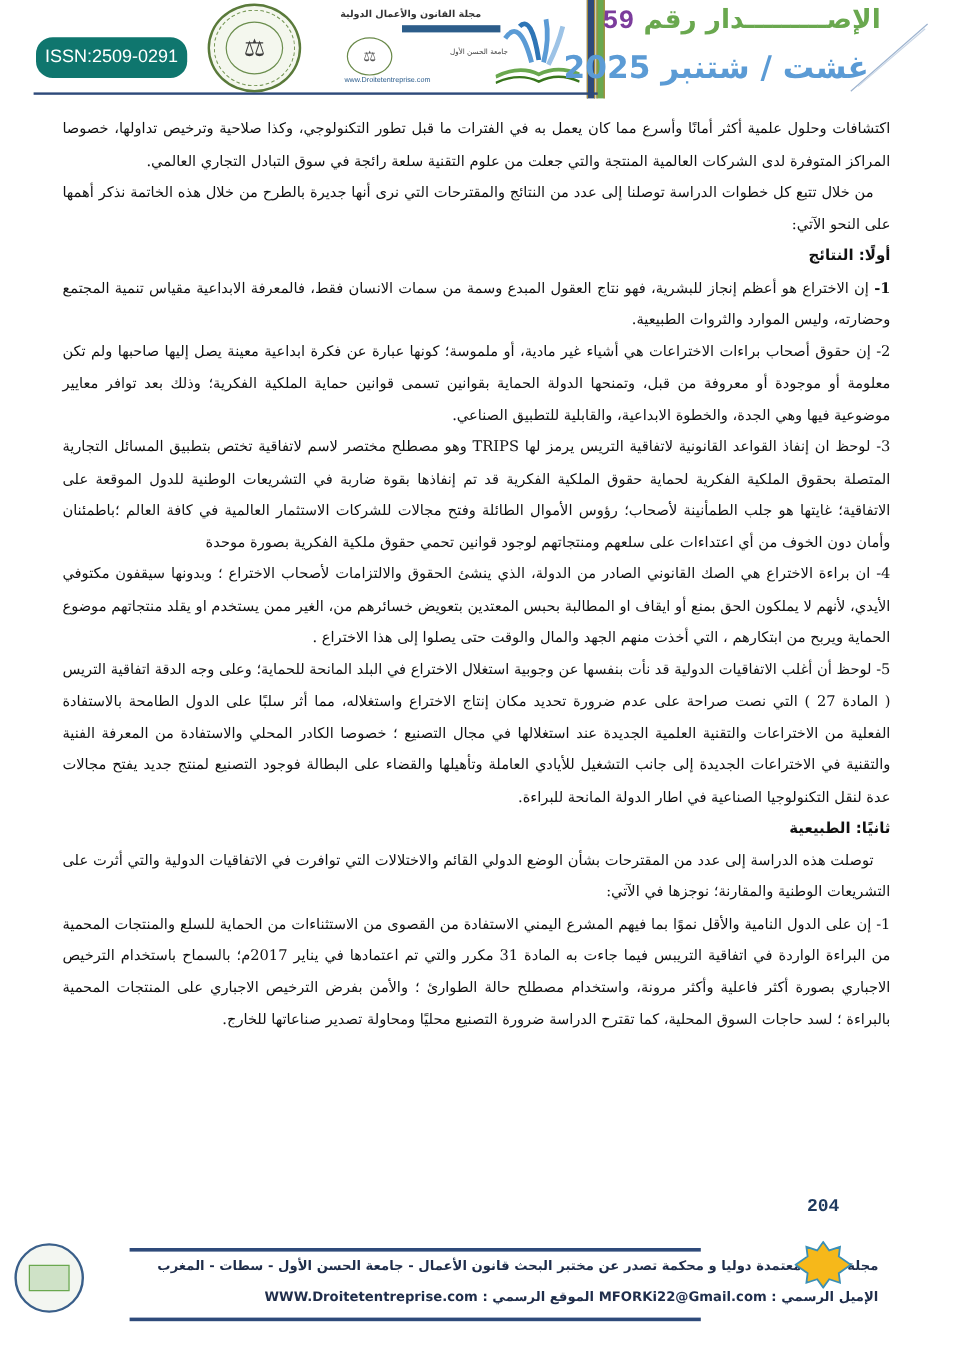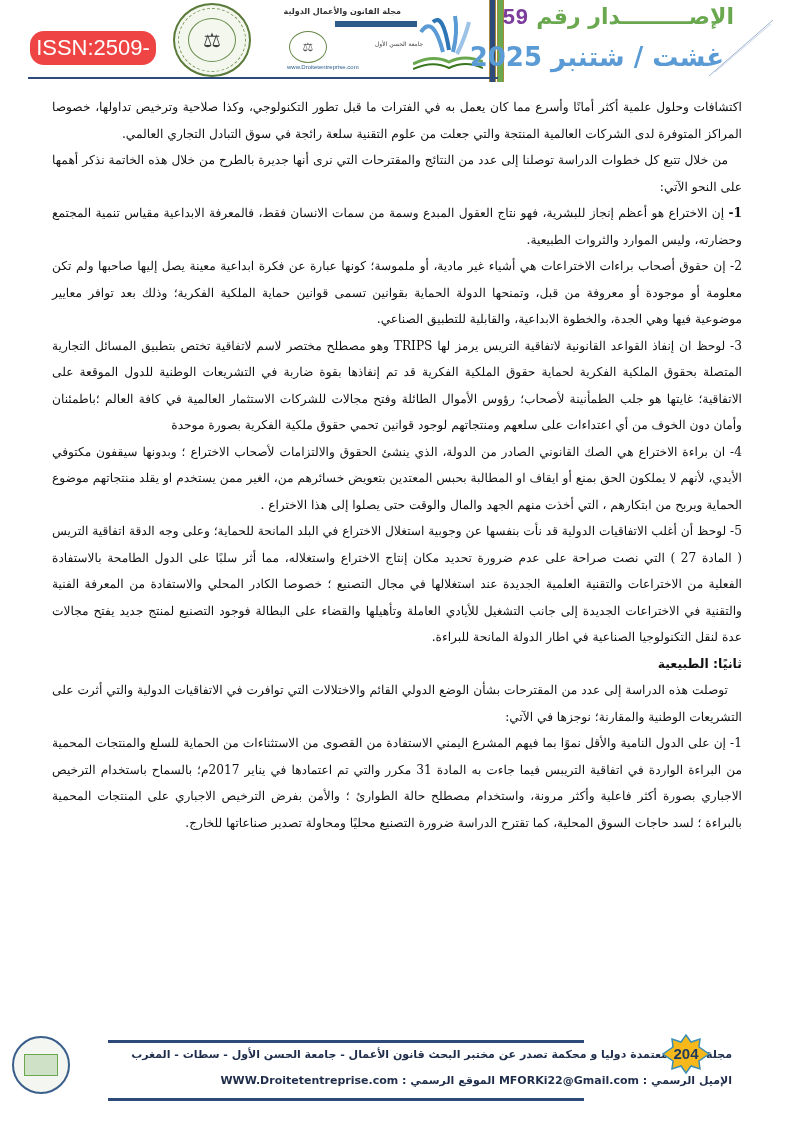--- a/index.html
+++ b/index.html
@@ -1,20 +1,20 @@
 <!DOCTYPE html>
 <html><head>
 <meta charset="utf-8">
 <style>
   html, body { margin: 0; padding: 0; background: #ffffff; }
   body { width: 794px; height: 1123px; position: relative; overflow: hidden; font-family: "DejaVu Sans", sans-serif; color: #111; }
 
   
   .header { position: absolute; left: 0; top: 0; width: 794px; height: 82px; }
-  .issn { position: absolute; left: 30px; top: 31px; width: 126px; height: 34px; background: #ef4444; border-radius: 14px; color: #fff; font-family: "Liberation Sans", sans-serif; font-size: 22px; line-height: 34px; text-align: center; }
+  .issn { position: absolute; left: 30px; top: 31px; width: 126px; height: 34px; background: #0f766e; border-radius: 14px; color: #fff; font-family: "Liberation Sans", sans-serif; font-size: 15px; line-height: 34px; text-align: center; }
   .seal { position: absolute; left: 173px; top: 3px; width: 74px; height: 70px; border-radius: 50%; border: 2px solid #5a7a3a; background: #f4f7ee; display: flex; align-items: center; justify-content: center; }
   .seal-inner { width: 46px; height: 42px; border-radius: 50%; border: 1px solid #6b8e4e; display: flex; align-items: center; justify-content: center; font-size: 20px; color: #3c3c3c; }
   .seal-ring { position: absolute; inset: 3px; border-radius: 50%; border: 1px dashed #7a9a5a; }
   .journal-logo { position: absolute; left: 283px; top: 4px; width: 200px; height: 70px; text-align: center; }
   .jl-title { position: absolute; right: 82px; top: 3px; font-size: 8px; color: #333; direction: rtl; white-space: nowrap; font-weight: bold; }
   .jl-bar { position: absolute; left: 52px; top: 17px; width: 82px; height: 6px; background: #2c5d8a; }
   .jl-seal { position: absolute; left: 6px; top: 27px; width: 36px; height: 30px; border-radius: 50%; border: 1px solid #6a8a4a; font-size: 12px; display:flex; align-items:center; justify-content:center; color:#555; }
   .jl-univ { position: absolute; left: 92px; top: 36px; font-size: 6px; color:#444; direction: rtl; }
   .jl-url { position: absolute; left: 4px; top: 60px; font-size: 6px; color: #2b5c8c; font-family: "Liberation Sans", sans-serif; }
   .book { position: absolute; left: 130px; top: 8px; width: 70px; height: 60px; }
@@ -35,21 +35,21 @@
   .num-bold { font-weight: bold; }
 
   
   .footer-seal { position: absolute; left: 12px; top: 1036px; width: 54px; height: 54px; border-radius: 50%; border: 2px solid #3a5f8a; background: #f3f6f1; display:flex; align-items:center; justify-content:center; }
   .footer-seal-in { width: 32px; height: 20px; background: #cfe2c7; border: 1px solid #6aa84f; }
   .footer-rule-top { position: absolute; left: 108px; top: 1040px; width: 476px; height: 3px; background: #2e4a7a; }
   .footer-rule-bot { position: absolute; left: 108px; top: 1098px; width: 476px; height: 3px; background: #2e4a7a; }
   .footer-line1 { position: absolute; right: 62px; top: 1048px; direction: rtl; white-space: nowrap; font-size: 11px; font-weight: bold; color: #1f2d4a; }
   .footer-line2 { position: absolute; right: 62px; top: 1074px; direction: rtl; white-space: nowrap; font-size: 11px; font-weight: bold; color: #1f2d4a; }
   .page-star { position: absolute; left: 662px; top: 1034px; width: 48px; height: 40px; }
-  .page-num { position: absolute; left: 662px; top: 1034px; width: 48px; height: 40px; line-height: 40px; text-align: center; font-family: Liberation Sans, sans-serif; font-weight: bold; font-size: 15px; color: #1f3a5f; }
+  .page-num { position: absolute; left: 662px; top: 986px; width: 48px; height: 40px; line-height: 40px; text-align: center; font-family: Liberation Mono, monospace; font-weight: bold; font-size: 15px; color: #1f3a5f; }
 </style>
 </head>
 <body>
 
 <div class="header">
   <div class="issn">ISSN:2509-0291</div>
 
   <div class="seal">
     <div class="seal-ring"></div>
     <div class="seal-inner">⚖</div>
@@ -84,20 +84,21 @@
     <line x1="68" y1="2" x2="4" y2="58" stroke="#9db3cf" stroke-width="1"></line>
     <line x1="66" y1="6" x2="10" y2="54" stroke="#c9d6e6" stroke-width="1"></line>
   </svg>
 
   <div class="header-rule"></div>
 </div>
 
 <div class="content">
   <p>اكتشافات وحلول علمية أكثر أمانًا وأسرع  مما كان يعمل به في الفترات ما قبل تطور التكنولوجي، وكذا صلاحية وترخيص تداولها، خصوصا المراكز المتوفرة لدى الشركات العالمية المنتجة والتي جعلت من علوم التقنية سلعة رائجة في سوق التبادل التجاري العالمي.</p>
   <p class="indent">من  خلال تتبع كل خطوات الدراسة توصلنا إلى  عدد من النتائج والمقترحات التي نرى أنها جديرة بالطرح من خلال هذه الخاتمة نذكر أهمها على النحو الآتي:</p>
+  <p class="h">أولًا: النتائج</p>
 
   <p><span class="num-bold">1-</span><span> إن  الاختراع هو أعظم إنجاز للبشرية، فهو نتاج العقول المبدع وسمة من سمات الانسان فقط، فالمعرفة الابداعية مقياس تنمية المجتمع وحضارته، وليس الموارد والثروات الطبيعية.</span></p>
   <p><span>2-</span><span>  إن حقوق أصحاب براءات الاختراعات هي أشياء غير مادية، أو ملموسة؛ كونها عبارة عن فكرة ابداعية معينة يصل إليها صاحبها ولم تكن معلومة أو موجودة أو معروفة من قبل، وتمنحها الدولة الحماية بقوانين تسمى قوانين حماية الملكية الفكرية؛ وذلك بعد توافر معايير موضوعية فيها وهي الجدة، والخطوة الابداعية، والقابلية للتطبيق الصناعي.</span></p>
   <p><span>3-</span><span> لوحظ ان  إنفاذ  القواعد القانونية لاتفاقية التريس يرمز لها TRIPS وهو مصطلح مختصر لاسم لاتفاقية تختص بتطبيق المسائل  التجارية  المتصلة  بحقوق الملكية الفكرية لحماية حقوق الملكية الفكرية قد تم إنفاذها بقوة ضاربة في التشريعات الوطنية للدول الموقعة على الاتفاقية؛ غايتها هو جلب الطمأنينة لأصحاب؛ رؤوس الأموال الطائلة  وفتح مجالات للشركات الاستثمار العالمية في كافة  العالم ؛باطمئنان وأمان دون الخوف من أي اعتداءات على سلعهم ومنتجاتهم لوجود قوانين تحمي حقوق ملكية الفكرية بصورة موحدة</span></p>
   <p><span>4-</span><span> ان براءة الاختراع هي الصك القانوني الصادر من الدولة، الذي ينشئ الحقوق والالتزامات لأصحاب الاختراع ؛ وبدونها سيقفون مكتوفي  الأيدي، لأنهم لا يملكون  الحق بمنع أو ايقاف او المطالبة بحبس المعتدين  بتعويض خسائرهم  من، الغير ممن يستخدم او يقلد منتجاتهم موضوع الحماية  ويربح من ابتكارهم ،  التي أخذت منهم الجهد والمال والوقت حتى يصلوا إلى هذا الاختراع .</span></p>
   <p><span>5-</span><span>  لوحظ أن أغلب الاتفاقيات الدولية  قد نأت بنفسها عن وجوبية استغلال الاختراع في البلد المانحة للحماية؛ وعلى وجه الدقة اتفاقية التريس ( المادة 27 ) التي نصت صراحة على عدم ضرورة تحديد مكان إنتاج الاختراع واستغلاله، مما أثر سلبًا على الدول الطامحة بالاستفادة الفعلية من الاختراعات والتقنية العلمية الجديدة عند  استغلالها في مجال التصنيع ؛ خصوصا الكادر المحلي والاستفادة من   المعرفة الفنية والتقنية في الاختراعات الجديدة إلى جانب التشغيل للأيادي العاملة وتأهيلها والقضاء على البطالة فوجود التصنيع لمنتج جديد يفتح مجالات عدة لنقل التكنولوجيا الصناعية  في اطار الدولة المانحة للبراءة.</span></p>
 
   <p class="h">ثانيًا: الطبيعية</p>
   <p class="indent">توصلت هذه الدراسة إلى عدد من المقترحات بشأن  الوضع الدولي القائم والاختلالات التي توافرت في الاتفاقيات الدولية والتي أثرت على  التشريعات الوطنية والمقارنة؛ نوجزها في الآتي:</p>
   <p><span>1-</span><span>        إن على الدول النامية والأقل نموًا بما فيهم المشرع اليمني الاستفادة من القصوى من الاستثناءات من الحماية للسلع والمنتجات المحمية من البراءة الواردة في اتفاقية التريبس فيما جاءت به  المادة 31 مكرر والتي تم اعتمادها في يناير 2017م؛ بالسماح باستخدام الترخيص الاجباري بصورة أكثر فاعلية وأكثر مرونة، واستخدام مصطلح حالة الطوارئ ؛ والأمن بفرض الترخيص الاجباري على المنتجات المحمية بالبراءة ؛ لسد حاجات السوق المحلية، كما تقترح الدراسة ضرورة التصنيع محليًا ومحاولة تصدير صناعاتها للخارج.</span></p>

